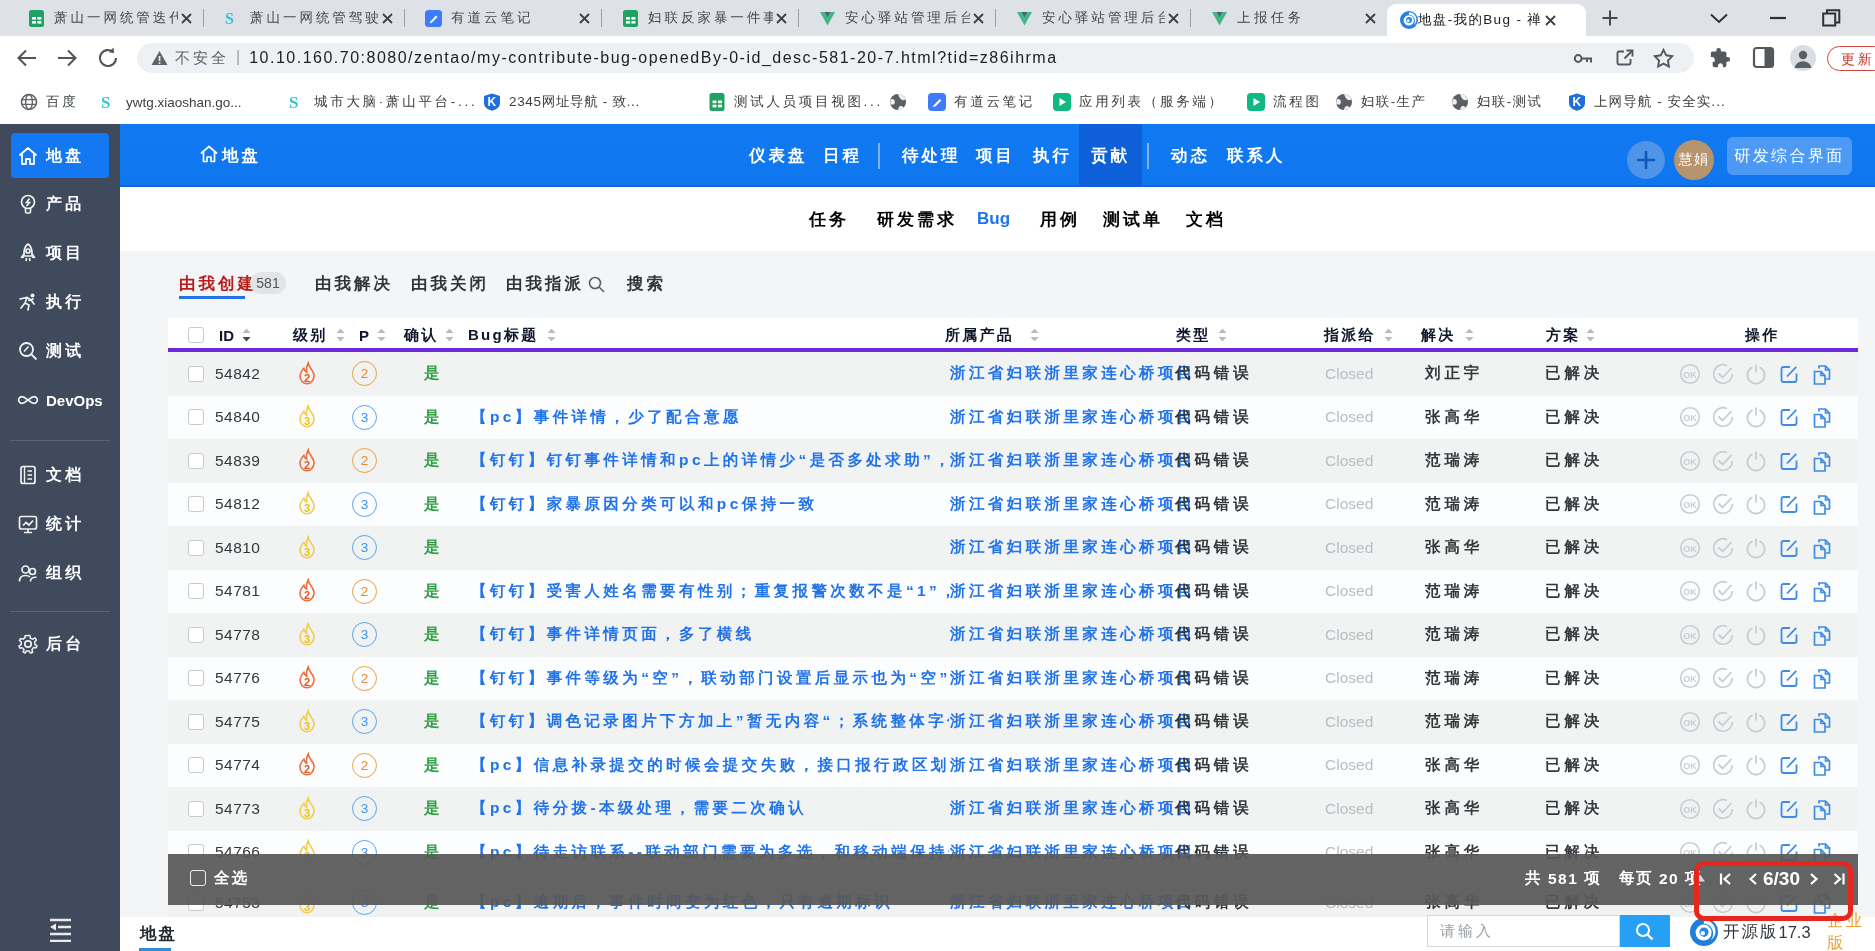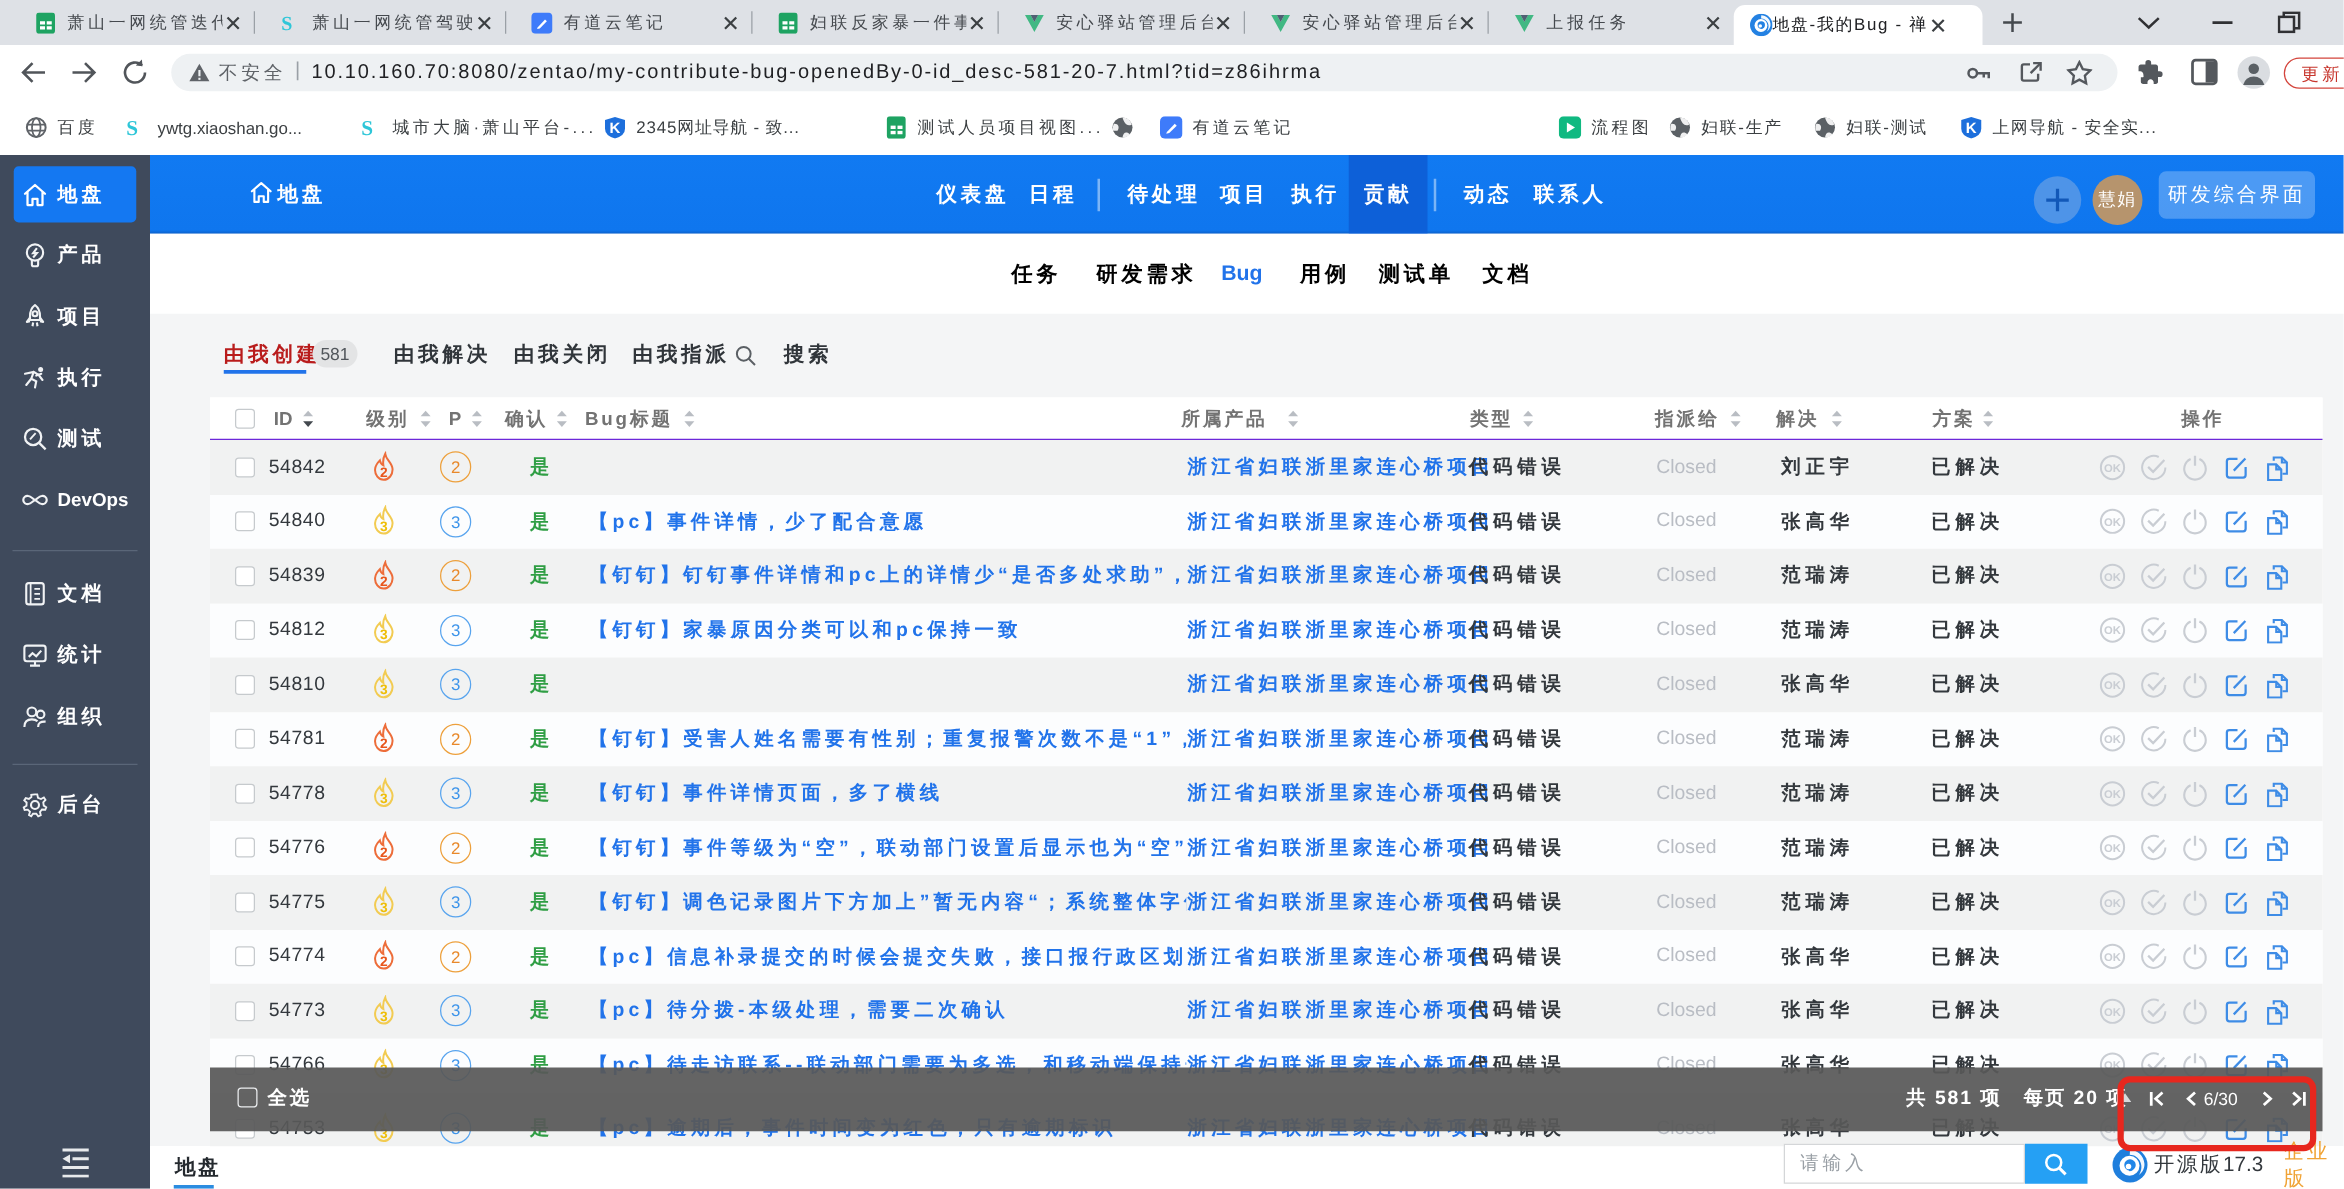--- a/index.html
+++ b/index.html
@@ -30,21 +30,21 @@
 #navbar{position:absolute;left:120px;top:124px;width:1755px;height:63px;background:linear-gradient(180deg,#117af2 0%,#0f76ee 95.5%,#0c60ca 100%)}
 .nitem{position:absolute;top:0;height:63px;display:flex;align-items:center;color:#fff;font-size:16.5px;letter-spacing:.18em;font-weight:600}
 .nsep{position:absolute;top:19px;width:2px;height:26px;background:rgba(255,255,255,.45)}
 #subnav{position:absolute;left:120px;top:187px;width:1755px;height:64px;background:#fff}
 .sn{position:absolute;top:0;height:64px;display:flex;align-items:center;font-size:17px;color:#000000;letter-spacing:.18em;font-weight:600}
 #content{position:absolute;left:120px;top:251px;width:1755px;height:666px;background:#f4f5f6}
 
 .ttab{position:absolute;height:34px;top:16px;display:flex;align-items:center;font-size:16.5px;color:#30353a;letter-spacing:.18em;font-weight:600}
 
 #tcard{position:absolute;left:168px;top:318px;width:1690px;height:599px;background:#fff}
-#thead{position:absolute;left:0;top:0;width:1690px;height:34px;background:#fff;border-bottom:1px solid #6d28d9;font-weight:600;color:#737373;font-size:15px}
+#thead{position:absolute;left:0;top:0;width:1690px;height:34px;background:#fff;border-bottom:4px solid #6d28d9;font-weight:600;color:#0f172a;font-size:15px}
 .hc{position:absolute;top:0;height:34px;display:flex;align-items:center;letter-spacing:.15em}
 .row{position:absolute;left:0;width:1690px;height:43.5px;font-size:15.5px;color:#33383d}
 .row.odd{background:#f1f2f2}
 .row.even{background:#fcfdfe}
 .down6 .cell,.down6 .ops{top:7px}
 .cell{position:absolute;top:0;height:43.5px;display:flex;align-items:center}
 .cb{width:16px;height:16px;border:1px solid #c6cacd;border-radius:3px;background:#fff}
 .link{color:#2173ea;letter-spacing:.22em;white-space:nowrap;font-weight:600}
 .yes{color:#2f9e44;letter-spacing:0}
 .gray{color:#b9bdc4}
@@ -300,20 +300,27 @@
         <path d="M9 1 A8 8 0 0 1 16.5 6.5 C 13 8.5 10.5 6 9 1 Z M1.5 11.5 A 8 8 0 0 1 2 6 C 5.5 5.5 7 8.5 5 11.5 Z M9 17 A 8 8 0 0 0 15 14.5 C 12 11.5 9.5 13 9 17 Z" fill="#fff" opacity=".9"></path>
       </svg>
     </div>
 <div class="bm" style="left:928px">
       <svg class="bi" viewBox="0 0 18 18">
         <rect x="0" y="0" width="18" height="18" rx="4" fill="#3e7bfa"></rect>
         <path d="M5.5 12.5 L11.8 6 L13.4 7.6 L7.4 13.4 L5 13.9 Z" fill="#fff"></path>
       </svg>
       <span>有道云笔记</span>
     </div>
+<div class="bm" style="left:1053px">
+      <svg class="bi" viewBox="0 0 18 18">
+        <rect x="0" y="0" width="18" height="18" rx="4" fill="#10b981"></rect>
+        <path d="M6.5 5 L13 9 L6.5 13 Z" fill="#fff"></path>
+      </svg>
+      <span>应用列表（服务端）</span>
+    </div>
 <div class="bm" style="left:1247px">
       <svg class="bi" viewBox="0 0 18 18">
         <rect x="0" y="0" width="18" height="18" rx="4" fill="#10b981"></rect>
         <path d="M6.5 5 L13 9 L6.5 13 Z" fill="#fff"></path>
       </svg>
       <span>流程图</span>
     </div>
 <div class="bm" style="left:1335px">
       <svg class="bi" viewBox="0 0 18 18">
         <circle cx="9" cy="9" r="8" fill="#5b6065"></circle>
@@ -1149,21 +1156,21 @@
 <div class="abs" style="left:1357px;top:0;height:49px;display:flex;align-items:center;letter-spacing:.1em;font-weight:600">共&nbsp;<b>581</b>&nbsp;项&nbsp;&nbsp;&nbsp;每页&nbsp;<b>20</b>&nbsp;项</div>
 <svg class="abs" style="left:1527px;top:20px" width="10" height="8">
       <path d="M5 0.5 L10 7.5 L0 7.5 Z" fill="#d8dadc"></path>
     </svg>
 <svg class="abs" style="left:1551px;top:18px" width="12" height="14">
       <path d="M2 1.5 L2 12.5 M11 2 L5.5 7 L11 12" stroke="#fff" stroke-width="2.2" fill="none"></path>
     </svg>
 <svg class="abs" style="left:1580px;top:18px" width="10" height="14">
       <path d="M8 2 L2.5 7 L8 12" stroke="#fff" stroke-width="2.2" fill="none"></path>
     </svg>
-<div class="abs" style="left:1595px;top:0;height:49px;display:flex;align-items:center;font-weight:400;font-size:14px">6/30</div>
+<div class="abs" style="left:1595px;top:0;height:49px;display:flex;align-items:center;font-weight:700;font-size:19px">6/30</div>
 <svg class="abs" style="left:1641px;top:18px" width="10" height="14">
       <path d="M2 2 L7.5 7 L2 12" stroke="#fff" stroke-width="2.2" fill="none"></path>
     </svg>
 <svg class="abs" style="left:1665px;top:18px" width="12" height="14">
       <path d="M1.5 2 L7 7 L1.5 12 M10.5 1.5 L10.5 12.5" stroke="#fff" stroke-width="2.2" fill="none"></path>
     </svg>
 </div>
 <div id="redbox"></div>
 <div id="footer">
 <div class="abs" style="left:20px;top:2px;height:30px;display:flex;align-items:center;font-size:16.5px;font-weight:600;color:#24292e;letter-spacing:.12em">地盘</div>

